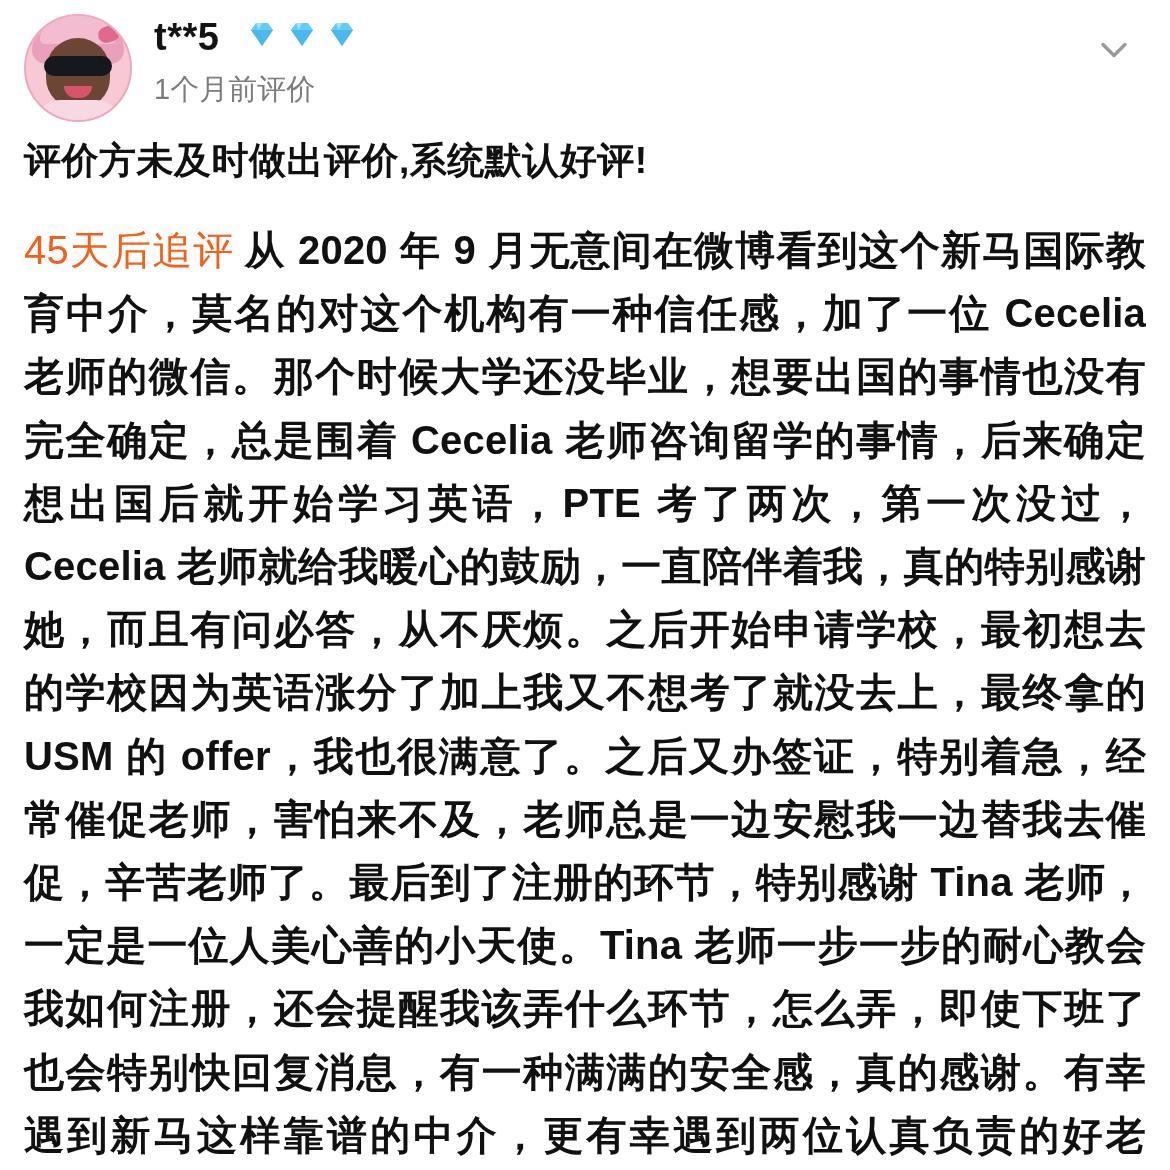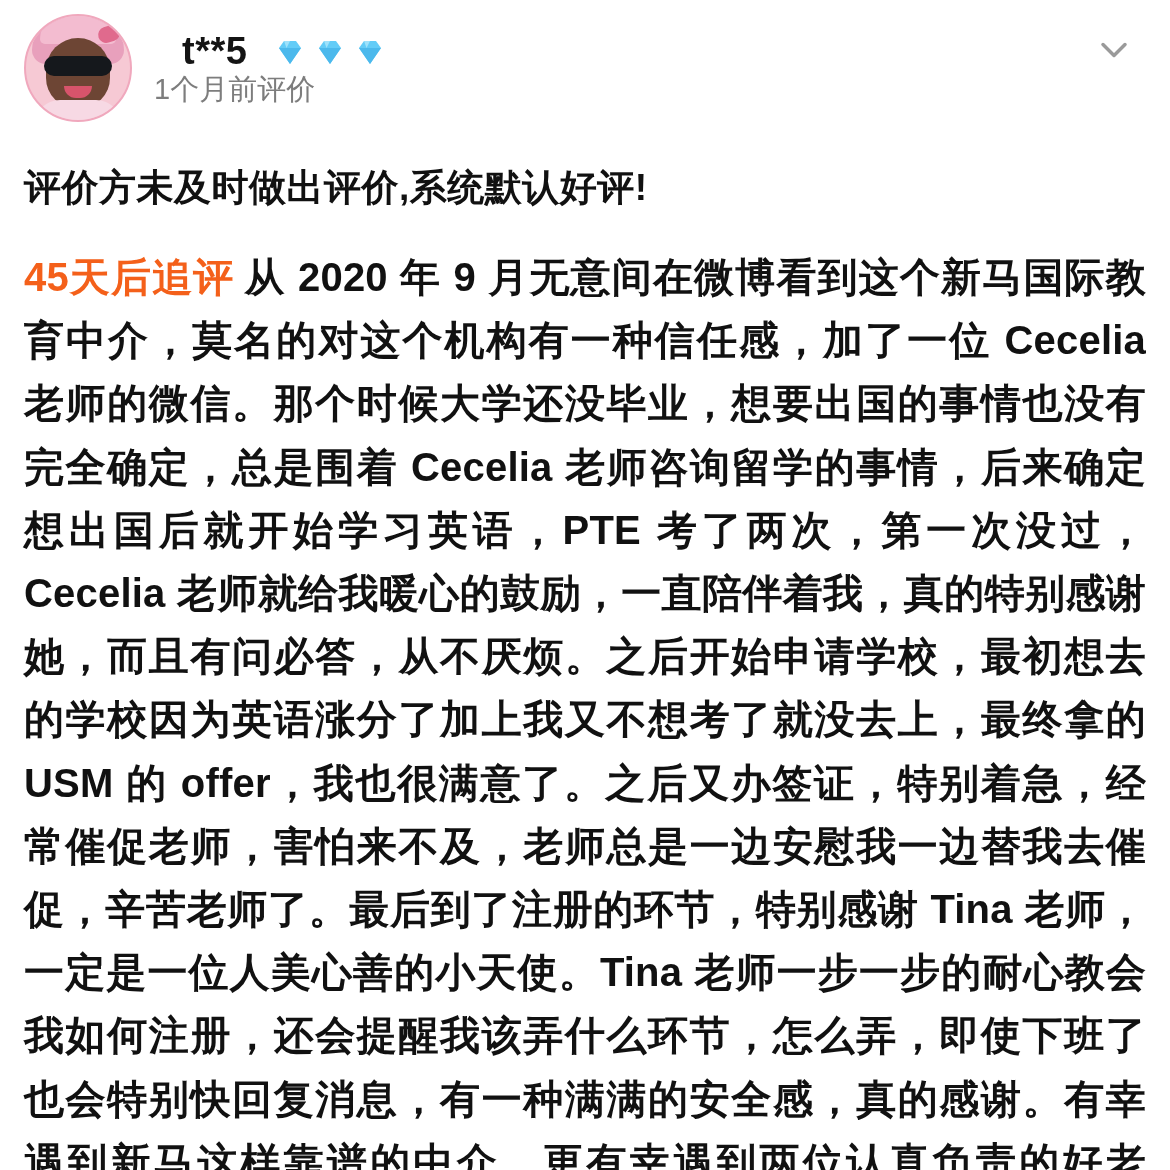--- a/index.html
+++ b/index.html
@@ -96,24 +96,23 @@
 
   .header-text {
     margin-left: 22px;
     padding-top: 4px;
     flex: 1 1 auto;
     min-width: 0;
   }
 
   .name-row {
     display: flex;
-    align-items: flex-end;
+    align-items: flex-start;
     gap: 26px;
     height: 52px;
-    margin-left: 28px;
   }
   .user-name {
     font-size: 38px;
     font-weight: 700;
     color: #141414;
     letter-spacing: 0.5px;
     line-height: 1;
   }
   .diamonds {
     display: flex;
@@ -140,41 +139,41 @@
     width: 52px;
     height: 52px;
     display: flex;
     align-items: center;
     justify-content: center;
     cursor: pointer;
   }
 
   
   .first-comment {
-    margin-top: 42px;
+    margin-top: 15px;
     font-size: 37px;
     font-weight: 700;
     color: #111111;
     line-height: 1.3;
     letter-spacing: 0.5px;
   }
 
   .append-block {
     margin-top: 34px;
     font-size: 40px;
     font-weight: 700;
     color: #111111;
     line-height: 1.58;
     letter-spacing: 0.2px;
     text-align: justify;
     text-justify: inter-ideograph;
   }
   .append-label {
     color: #f4601a;
-    font-weight: 700;
+    font-weight: 400;
     margin-right: 10px;
   }
 </style>
 </head>
 <body>
 
 <div class="review-card">
 
   <div class="review-header">
 

